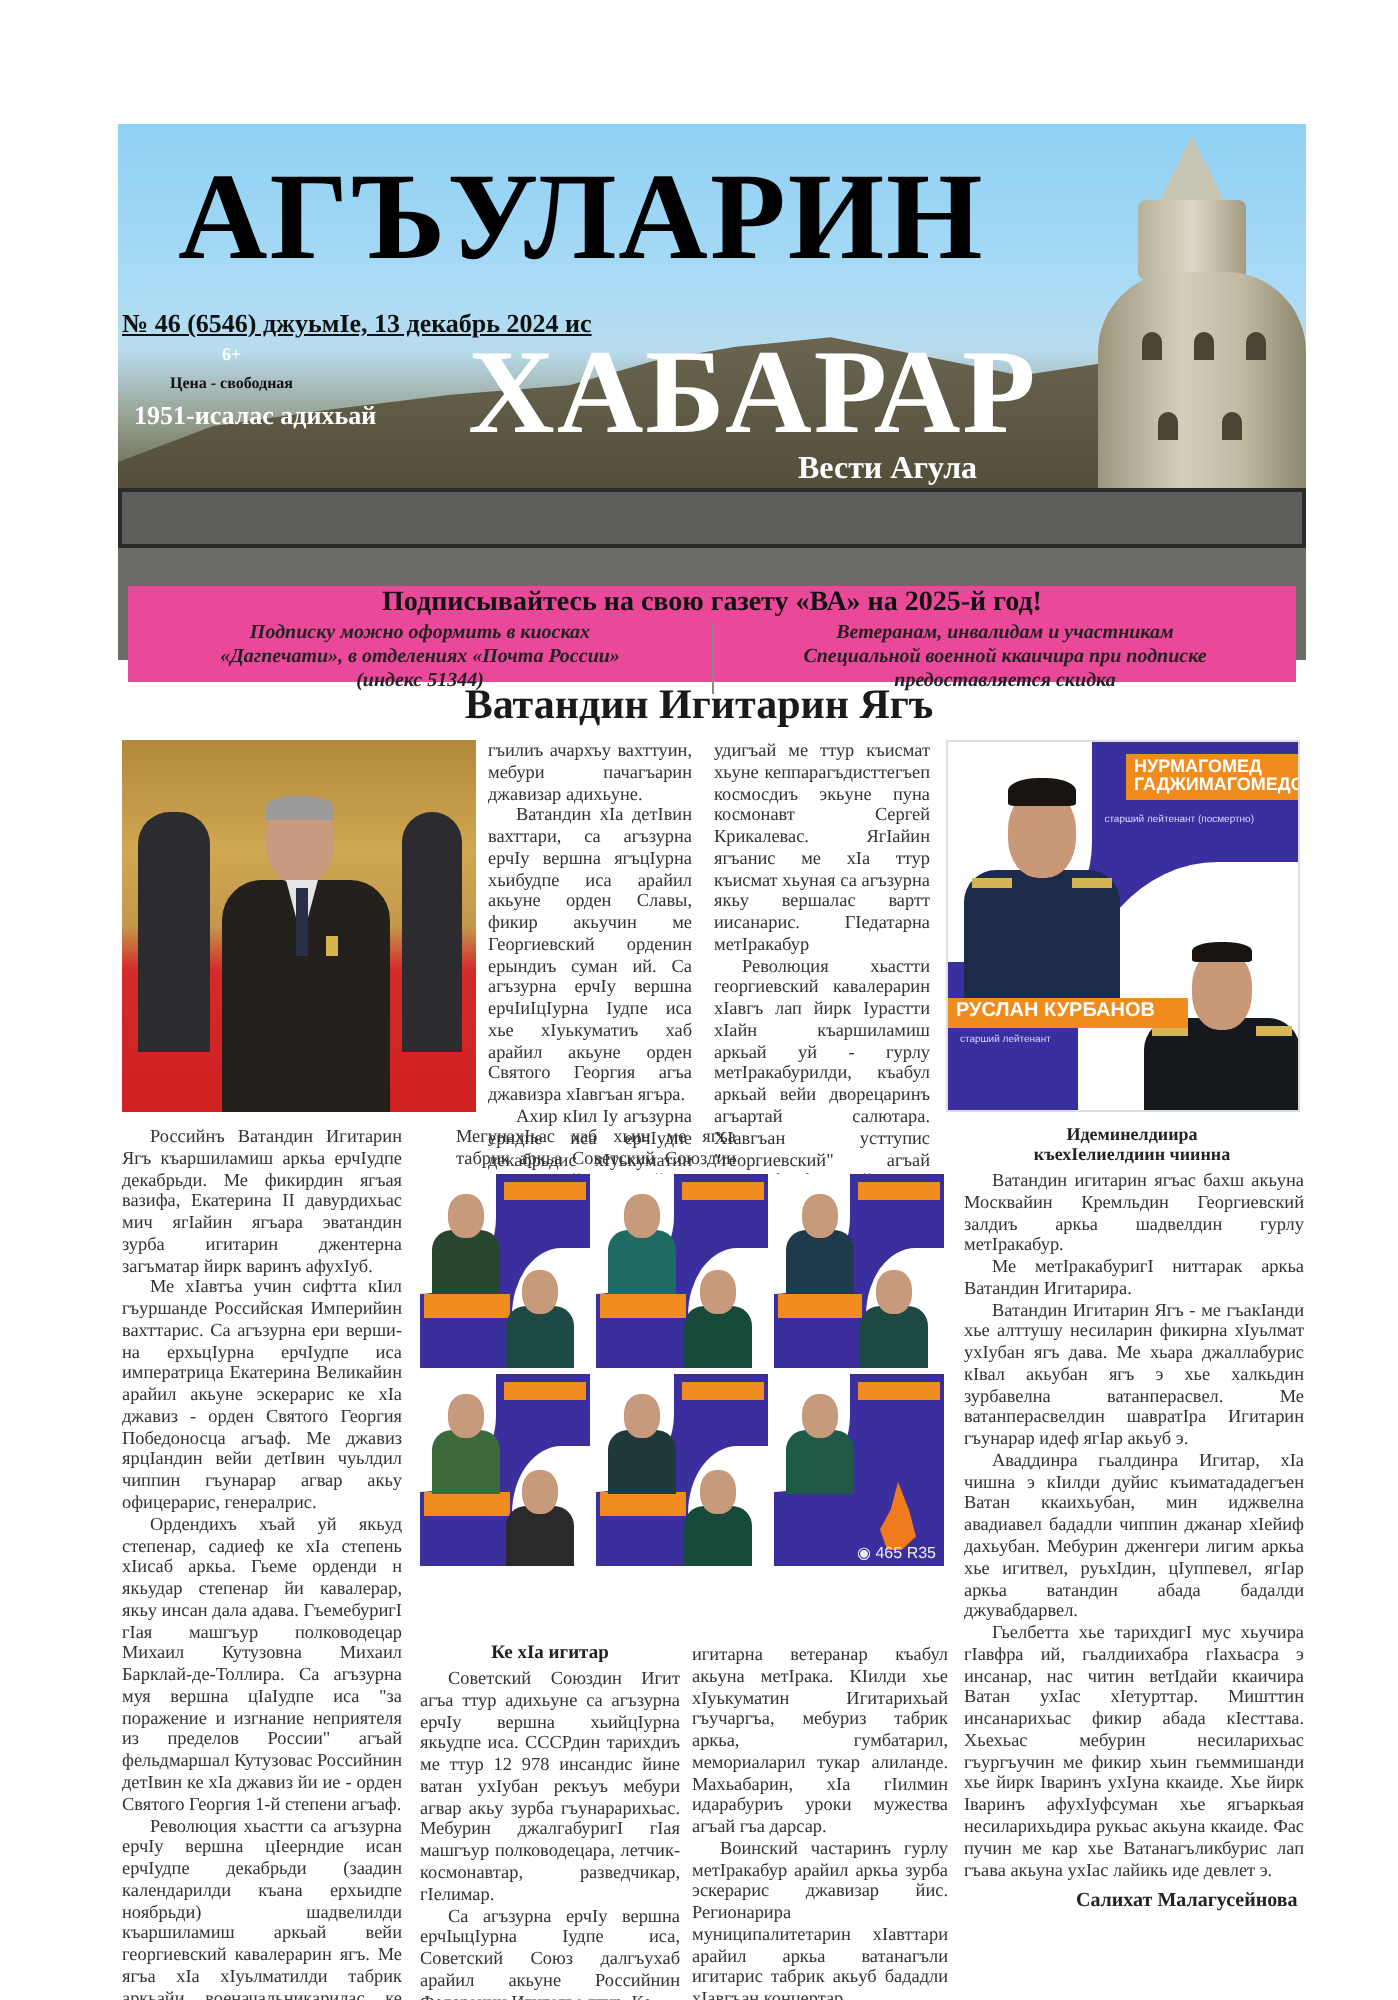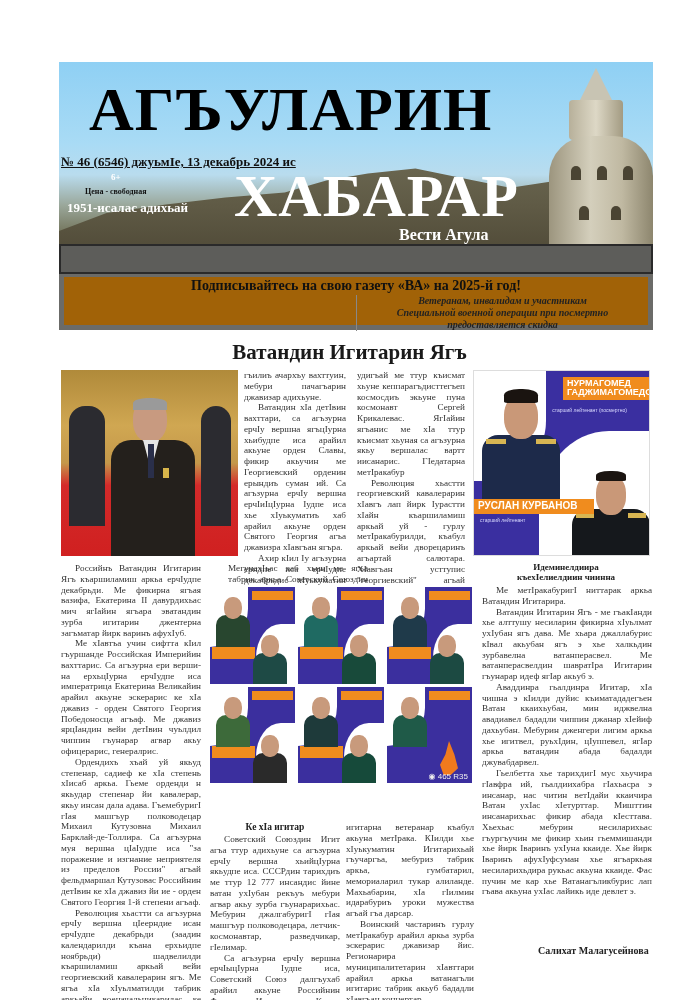--- a/index.html
+++ b/index.html
@@ -59,21 +59,21 @@
   }
   .band-inner {
     position: absolute; left: 3px; top: 3px; right: 3px; bottom: 3px;
     border: 1px solid #bdbdbd; display: flex; align-items: center; justify-content: center;
     color: #f2f2f2; font-weight: bold; font-size: 14px; letter-spacing: 0.3px; margin-top: 35px;
   }
   .subscribe {
     position: absolute; left: 59px; top: 274px; width: 594px; height: 56px;
     background: #6b6b68; padding: 3px 5px 5px 5px;
   }
-  .subscribe-inner { width: 100%; height: 100%; background: #a16207; position: relative; }
+  .subscribe-inner { width: 100%; height: 100%; background: #ec4899; position: relative; margin-top: 16px; }
   .sub-title { position: absolute; top: 1px; left: 0; width: 100%; text-align: center; font-size: 14px; font-weight: bold; color: #111; }
   .sub-col { position: absolute; top: 18px; width: 50%; text-align: center; font-size: 10px; font-style: italic; font-weight: bold; line-height: 1.2; color: #222; }
   .sub-left { left: 0; }
   .sub-right { left: 50%; border-left: 1px solid #888; }
 
   .headline { position: absolute; left: 0; top: 340px; width: 699px; text-align: center; font-size: 21px; font-weight: bold; color: #1a1a1a; font-family: "Liberation Serif", serif; }
 
   
   .photo-man {
     position: absolute; left: 61px; top: 370px; width: 177px; height: 186px;
@@ -153,23 +153,28 @@
   <div class="title-ru">Вести Агула</div>
 </div>
 
 <div class="band">
   <div class="band-inner">РЕСПУБЛИКАНСКАЯ ОБЩЕСТВЕННО-ПОЛИТИЧЕСКАЯ ГАЗЕТА</div>
 </div>
 
 <div class="subscribe">
   <div class="subscribe-inner">
     <div class="sub-title">Подписывайтесь на свою газету «ВА» на 2025-й год!</div>
+    <div class="sub-col sub-left">
+      <div>Подписку можно оформить в киосках</div>
+      <div>«Дагпечати», в отделениях «Почта России»</div>
+      <div>(индекс 51344)</div>
+    </div>
     <div class="sub-col sub-right">
       <div>Ветеранам, инвалидам и участникам</div>
-      <div>Специальной военной операции при посмертно</div>
+      <div>Специальной военной ккаичира при подписке</div>
       <div>предоставляется скидка</div>
     </div>
   </div>
 </div>
 
 <div class="headline">Ватандин Игитарин Ягъ</div>
 
 <div class="photo-man">
   <div class="bg-person" style="left:8px"></div>
   <div class="bg-person" style="left:140px;width:30px"></div>
@@ -201,21 +206,21 @@
     <div class="epaulet" style="left:4px;top:44px;width:18px"></div>
     <div class="epaulet" style="left:56px;top:44px;width:18px"></div>
     <div class="face" style="left:24px;top:6px;width:30px;height:40px"></div>
     <div class="hair" style="left:24px;top:2px;width:30px;height:10px"></div>
   </div>
   <div class="label-orange" style="left:0;top:128px;width:120px;font-size:10px">РУСЛАН КУРБАНОВ</div>
   <div class="rank" style="left:6px;top:146px">старший лейтенант</div>
 </div>
 
 <div class="col" style="left:61px;top:563px;width:140px">
-  <p>Российнъ Ватандин Игитарин Ягъ къаршиламиш аркьа ерчIудпе декабрьди. Ме фикирна ягъая вазифа, Екатерина II давурдихьас мич ягIайин ягъара эватандин зурба игитарин джентерна загъматар йирк ваpинъ афухIуб.</p>
+  <p>Российнъ Ватандин Игитарин Ягъ къаршиламиш аркьа ерчIудпе декабрьди. Ме фикирдин ягъая вазифа, Екатерина II давурдихьас мич ягIайин ягъара эватандин зурба игитарин джентерна загъматар йирк ваpинъ афухIуб.</p>
   <p>Ме хIавтъа учин сифтта кIил гъуршанде Российская Империйин вахттарис. Са агъзурна ери верши-на ерхьцIурна ерчIудпе иса императрица Екатерина Великайин арайил акьуне эскерарис ке хIа джавиз - орден Святого Георгия Победоносца агъаф. Ме джавиз ярцIандин вейи детIвин чуьлдил чиппин гъунарар агвар акьу офицерарис, генералрис.</p>
   <p>Ордендихъ хъай уй якьуд степенар, садиеф ке хIа степень хIисаб аркьа. Гьеме орденди н якьудар степенар йи кавалерар, якьу инсан дала адава. ГъемебуригI гIая машгъур полководецар Михаил Кутузовна Михаил Барклай-де-Толлира. Са агъзурна муя вершна цIаIудпе иса "за поражение и изгнание неприятеля из пределов России" агъай фельдмаршал Кутузовас Российнин детIвин ке хIа джавиз йи ие - орден Святого Георгия 1-й степени агъаф.</p>
   <p>Революция хьастти са агъзурна ерчIу вершна цIеерндие исан ерчIудпе декабрьди (заадин календарилди къана ерхьидпе ноябрьди) шадвелилди къаршиламиш аркьай вейи георгиевский кавалерарин ягъ. Ме ягъа хIа хIуьлматилди табрик аркьайи военачальникарилас ке бицIа аскерариди рукъуна ме джавизар йиттар. Ме гIедат гулуне хIуькуматин хIавел большевикарин</p>
 </div>
 
 <div class="col" style="left:244px;top:370px;width:102px">
   <p class="noindent">гъилиъ ачархъу вахттуин, мебури пачагъарин джавизар адихьуне.</p>
   <p>Ватандин хIа детIвин вахттари, са агъзурна ерчIу вершна ягъцIурна хьибудпе иса арайил акьуне орден Славы, фикир акьучин ме Георгиевский орденин ерындиъ суман ий. Са агъзурна ерчIу вершна ерчIиIцIурна Iудпе иса хье хIуькуматиъ хаб арайил акьуне орден Святого Георгия агъа джавизра хIавгъан ягъра.</p>
   <p>Ахир кIил Iу агъзурна ерндпе иса ерчIудпе декабрьдис хIуькуматин къапунилди ттур йипе Ватандин Игитарин Ягъ пуна.</p>
 </div>
@@ -228,20 +233,21 @@
   <p>Революция хьастти георгиевский кавалерарин хIавгъ лап йирк Iурастти хIайн къаршиламиш аркьай уй - гурлу метIракабурилди, къабул аркьай вейи дворецаринъ агъартай салютара. ХIавгъан усттупис "георгиевский" агъай ухьтан фарфоровый сервиз иишламиш къаф.</p>
   <p>ЯгIа ме ягъа ипара кIили гъафикирдира, ватанперасведин метIракабур. Кремльдин Георгиевский залдиъ арайил аркьа Российнин</p>
 </div>
 
 <div class="caption" style="left:480px;top:562px;width:172px">
   <div>Идеминелдиира</div>
   <div>къехIелиелдиин чиинна</div>
 </div>
 
 <div class="col" style="left:482px;top:585px;width:170px">
+  <p>Ватандин игитарин ягъас бахш акьуна Москвайин Кремльдин Георгиевский залдиъ аркьа шадвелдин гурлу метIракабур.</p>
   <p>Ме метIракабуригI ниттарак аркьа Ватандин Игитарира.</p>
   <p>Ватандин Игитарин Ягъ - ме гъакIанди хье алттушу несиларин фикирна хIуьлмат ухIубан ягъ дава. Ме хьара джаллабурис кIвал акьубан ягъ э хье халкьдин зурбавелна ватанперасвел. Ме ватанперасвелдин шавратIра Игитарин гъунарар идеф ягIар акьуб э.</p>
   <p>Аваддинра гьалдинра Игитар, хIа чишна э кIилди дуйис къиматададегъен Ватан ккаихьубан, мин иджвелна авадиавел бададли чиппин джанар хIейиф дахьубан. Мебурин дженгери лигим аркьа хье игитвел, руьхIдин, цIуппевел, ягIар аркьа ватандин абада бадалди джувабдарвел.</p>
   <p>Гьелбетта хье тарихдигI мус хьучира гIавфра ий, гьалдиихабра гIахьасра э инсанар, нас читин ветIдайи ккаичира Ватан ухIас хIетурттар. Мишттин инсанарихьас фикир абада кIесттава. Хьехьас мебурин несиларихьас гъургъучин ме фикир хьин гьеммишанди хье йирк Iваринъ ухIуна ккаиде. Хье йирк Iваринъ афухIуфсуман хье ягъаркьая несиларихьдира рукьас акьуна ккаиде. Фас пучин ме кар хье Ватанагъликбурис лап гъава акьуна ухIас лайикь иде девлет э.</p>
 </div>
 
 <div class="signature" style="left:538px;top:945px">Салихат Малагусейнова</div>
 
 <div class="grid">
   <div class="tile">
@@ -325,19 +331,19 @@
     <div class="views">
       <span>◉</span>
       <span>465</span>
       <span>R35</span>
     </div>
   </div>
 </div>
 
 <div class="col" style="left:210px;top:822px;width:130px">
   <h4>Ке хIа игитар</h4>
-  <p>Советский Союздин Игит агъа ттур адихьуне са агъзурна ерчIу вершна хьийцIурна якьудпе иса. СССРдин тарихдиъ ме ттур 12 777 инсандис йине ватан ухIубан рекъуъ мебури агвар акьу зурба гъунарарихьас. Мебурин джалгабуригI гIая машгъур полководецара, летчик-космонавтар, разведчикар, гIелимар.</p>
+  <p>Советский Союздин Игит агъа ттур адихьуне са агъзурна ерчIу вершна хьийцIурна якьудпе иса. СССРдин тарихдиъ ме ттур 12 978 инсандис йине ватан ухIубан рекъуъ мебури агвар акьу зурба гъунарарихьас. Мебурин джалгабуригI гIая машгъур полководецара, летчик-космонавтар, разведчикар, гIелимар.</p>
   <p>Са агъзурна ерчIу вершна ерчIыцIурна Iудпе иса, Советский Союз далгъухаб арайил акьуне Российнин Федерации Игитагъа ттур. Ке</p>
 </div>
 <div class="col" style="left:346px;top:822px;width:128px">
   <p class="noindent">игитарна ветеранар къабул акьуна метIрака. КIилди хье хIуькуматин Игитарихьай гъучаргъа, мебуриз табрик аркьа, гумбатарил, мемориаларил тукар алиланде. Махьабарин, хIа гIилмин идарабуриъ уроки мужества агъай гъа дарсар.</p>
   <p>Воинский частаринъ гурлу метIракабур арайил аркьа зурба эскерарис джавизар йис. Регионарира муниципалитетарин хIавттари арайил аркьа ватанагъли игитарис табрик акьуб бададли хIавгъан концертар.</p>
 </div>
 
 </body></html>

